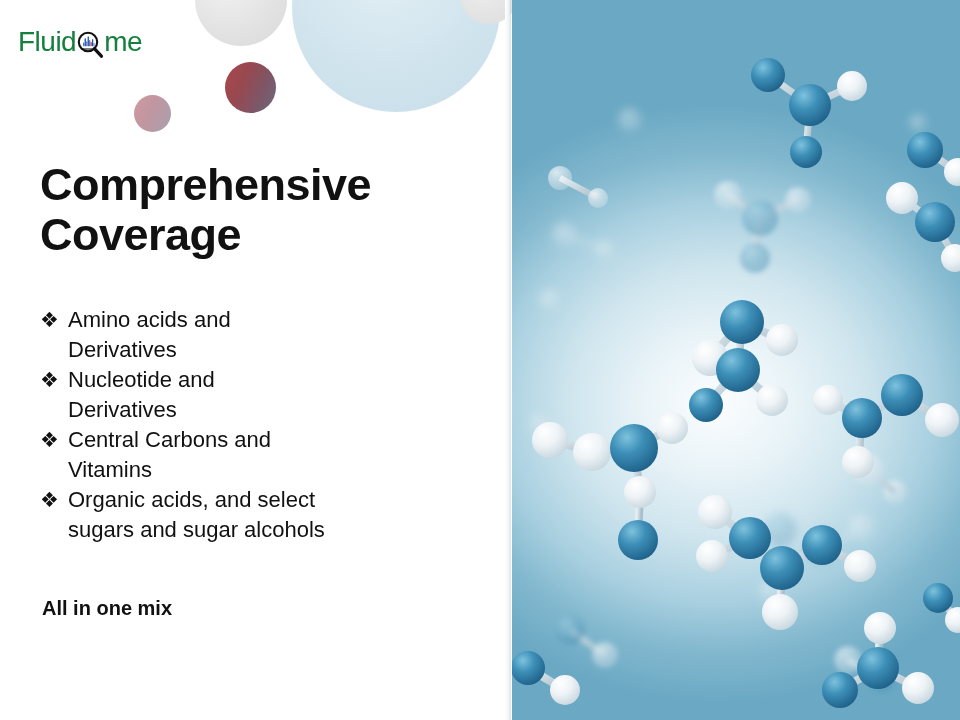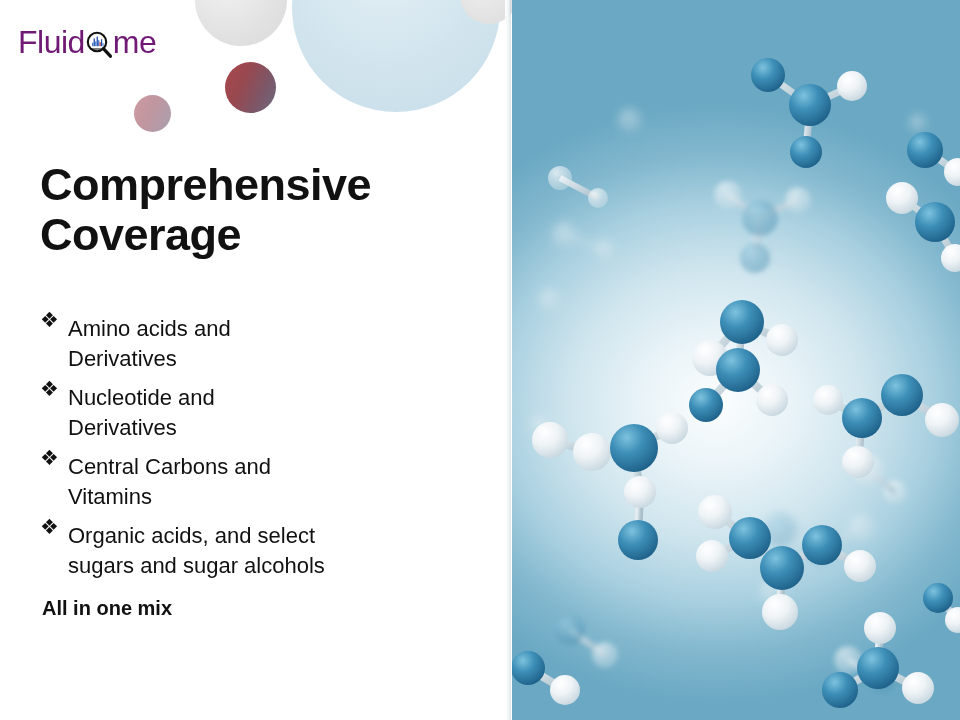--- a/index.html
+++ b/index.html
@@ -63,23 +63,23 @@
   .logo {
     position: absolute;
     left: 18px; top: 20px;
     height: 44px;
     display: flex;
     align-items: center;
     z-index: 5;
   }
   .logo-text {
     font-family: "Liberation Sans", sans-serif;
-    font-size: 32px;
+    font-size: 28px;
     font-weight: 400;
-    color: #701a75;
+    color: #15803d;
     letter-spacing: -0.5px;
     line-height: 1;
     display: flex;
     align-items: center;
   }
   .logo-mag {
     position: relative;
     width: 30px;
     height: 30px;
     margin: 0 -1px;
@@ -120,21 +120,20 @@
     line-height: 30px;
     color: #111111;
     text-align: left;
   }
   .bullet-text {
     flex: 1 1 auto;
     font-size: 22px;
     line-height: 30px;
     color: #111111;
     white-space: pre-line;
-    margin-top: 9px;
   }
 
   
   .tagline {
     position: absolute;
     left: 42px; top: 577px;
     font-size: 20px;
     font-weight: bold;
     color: #111111;
     z-index: 5;

